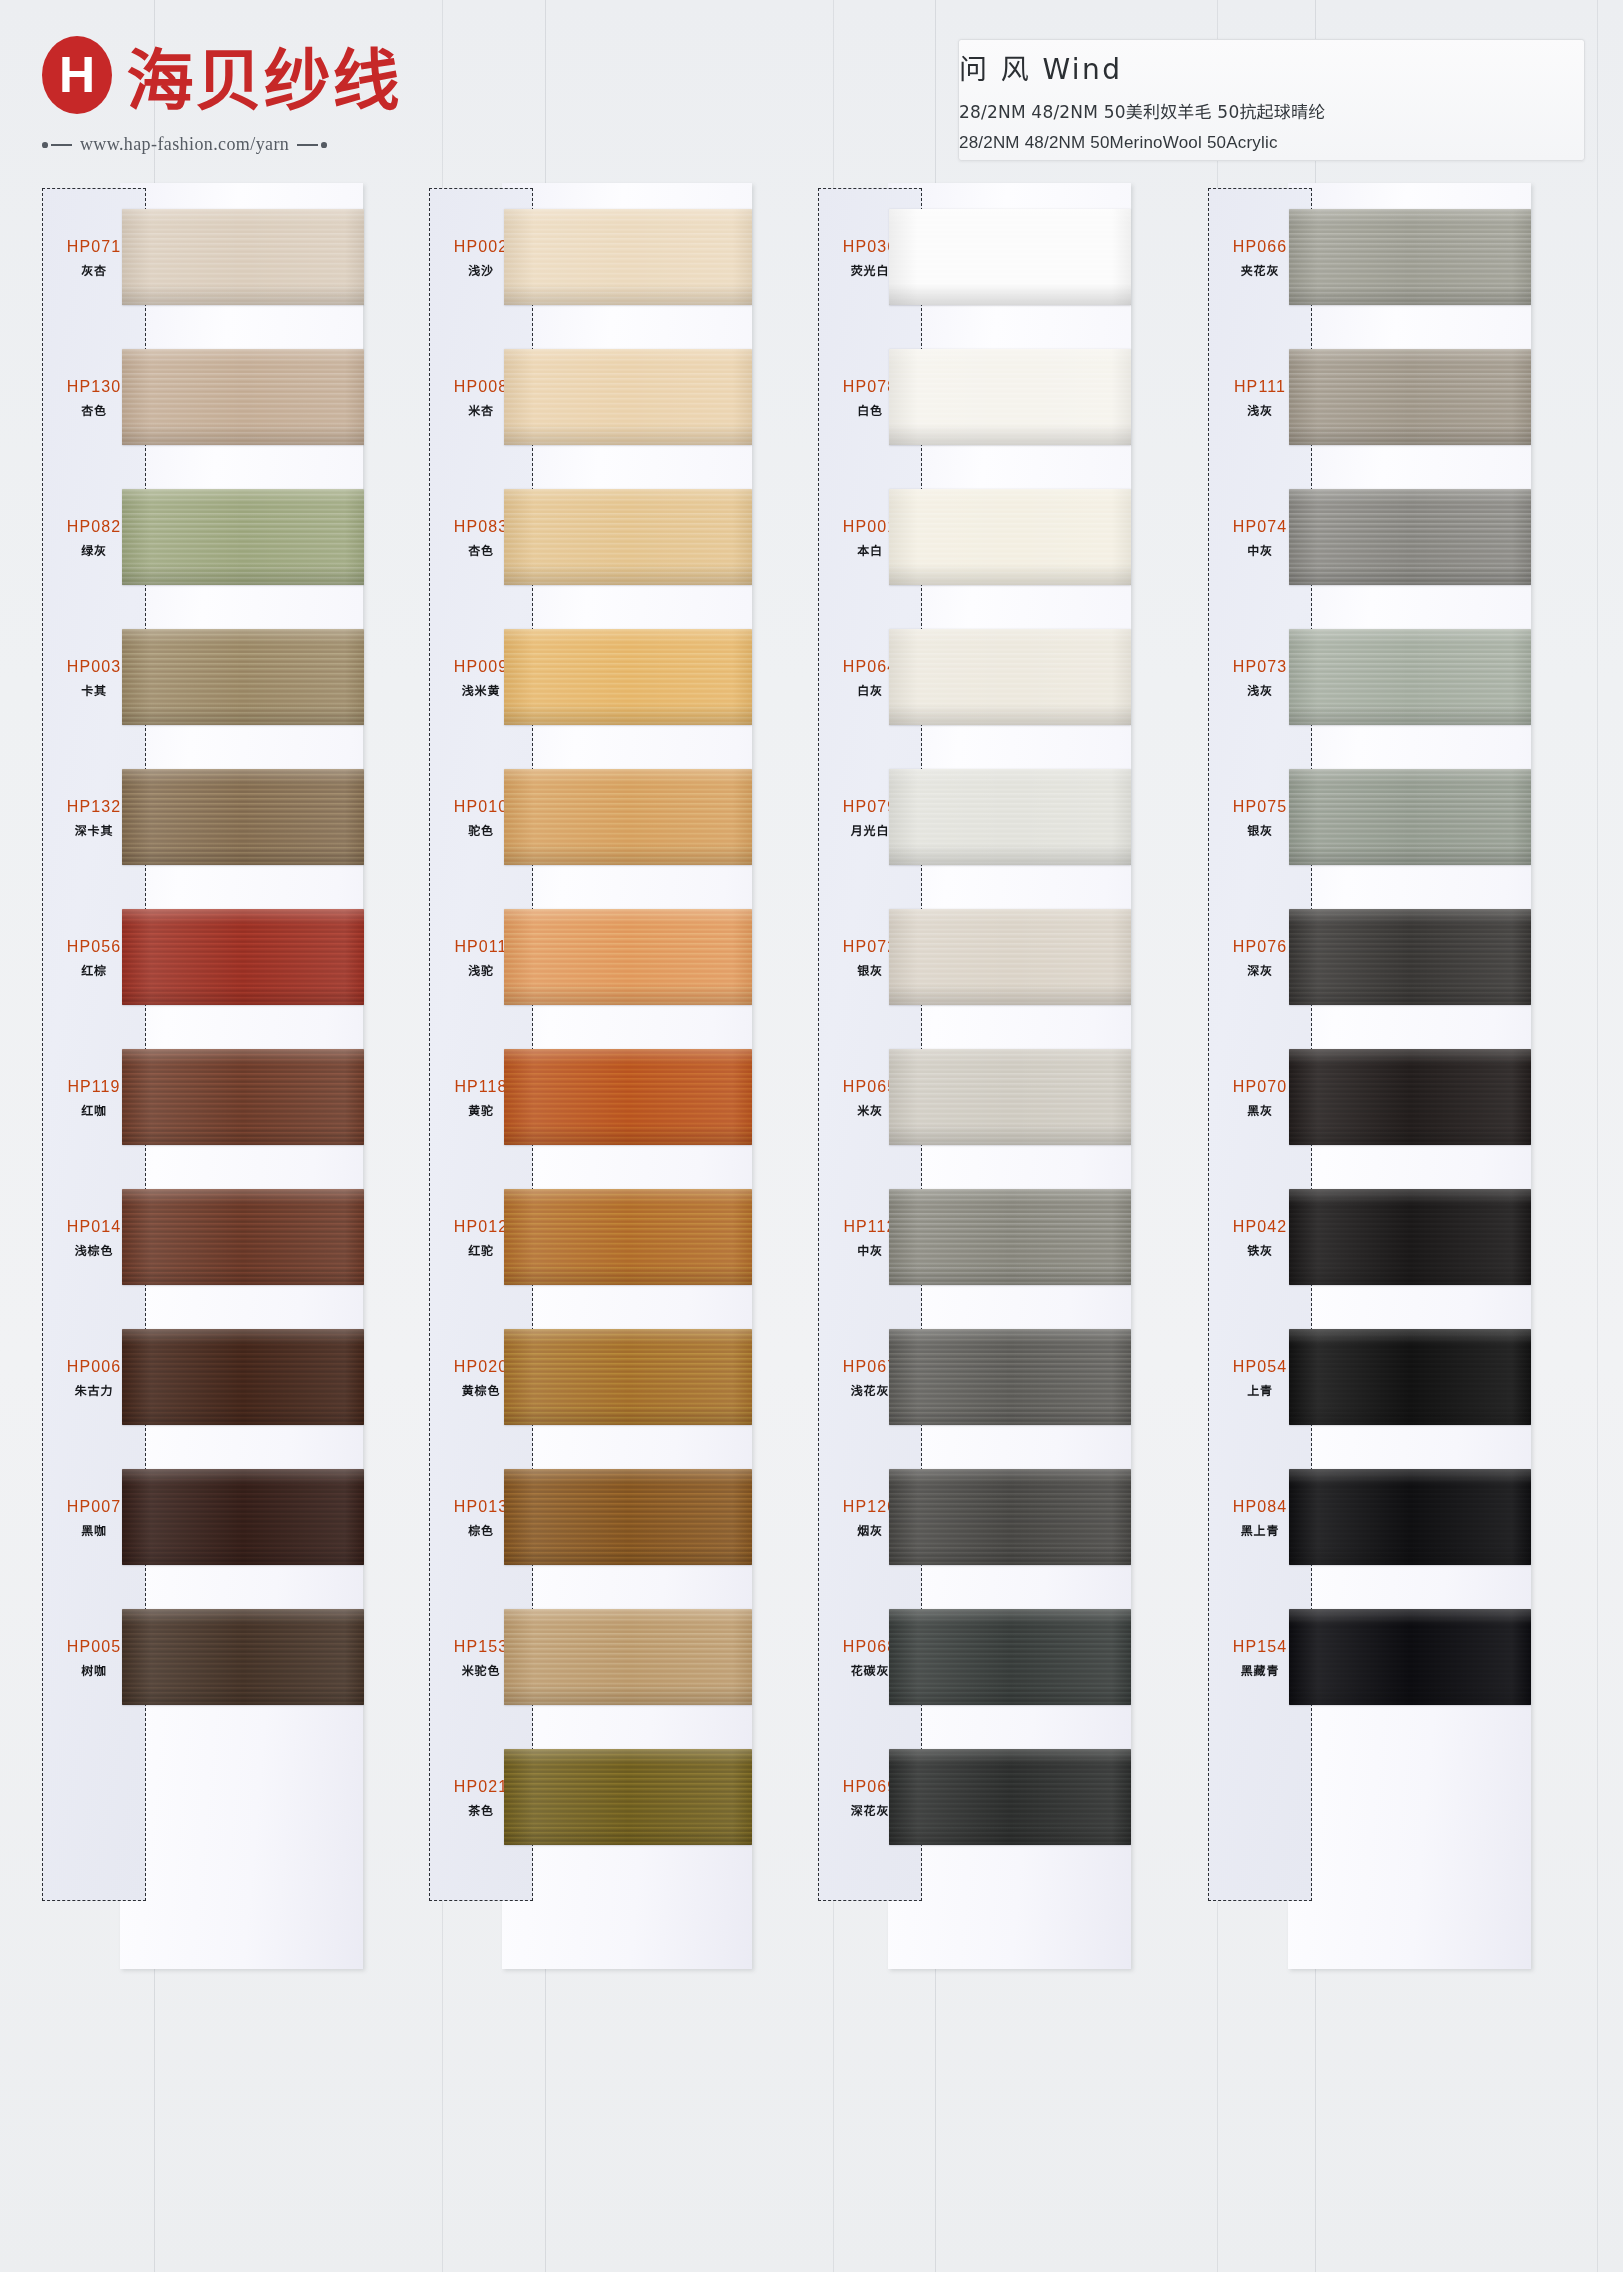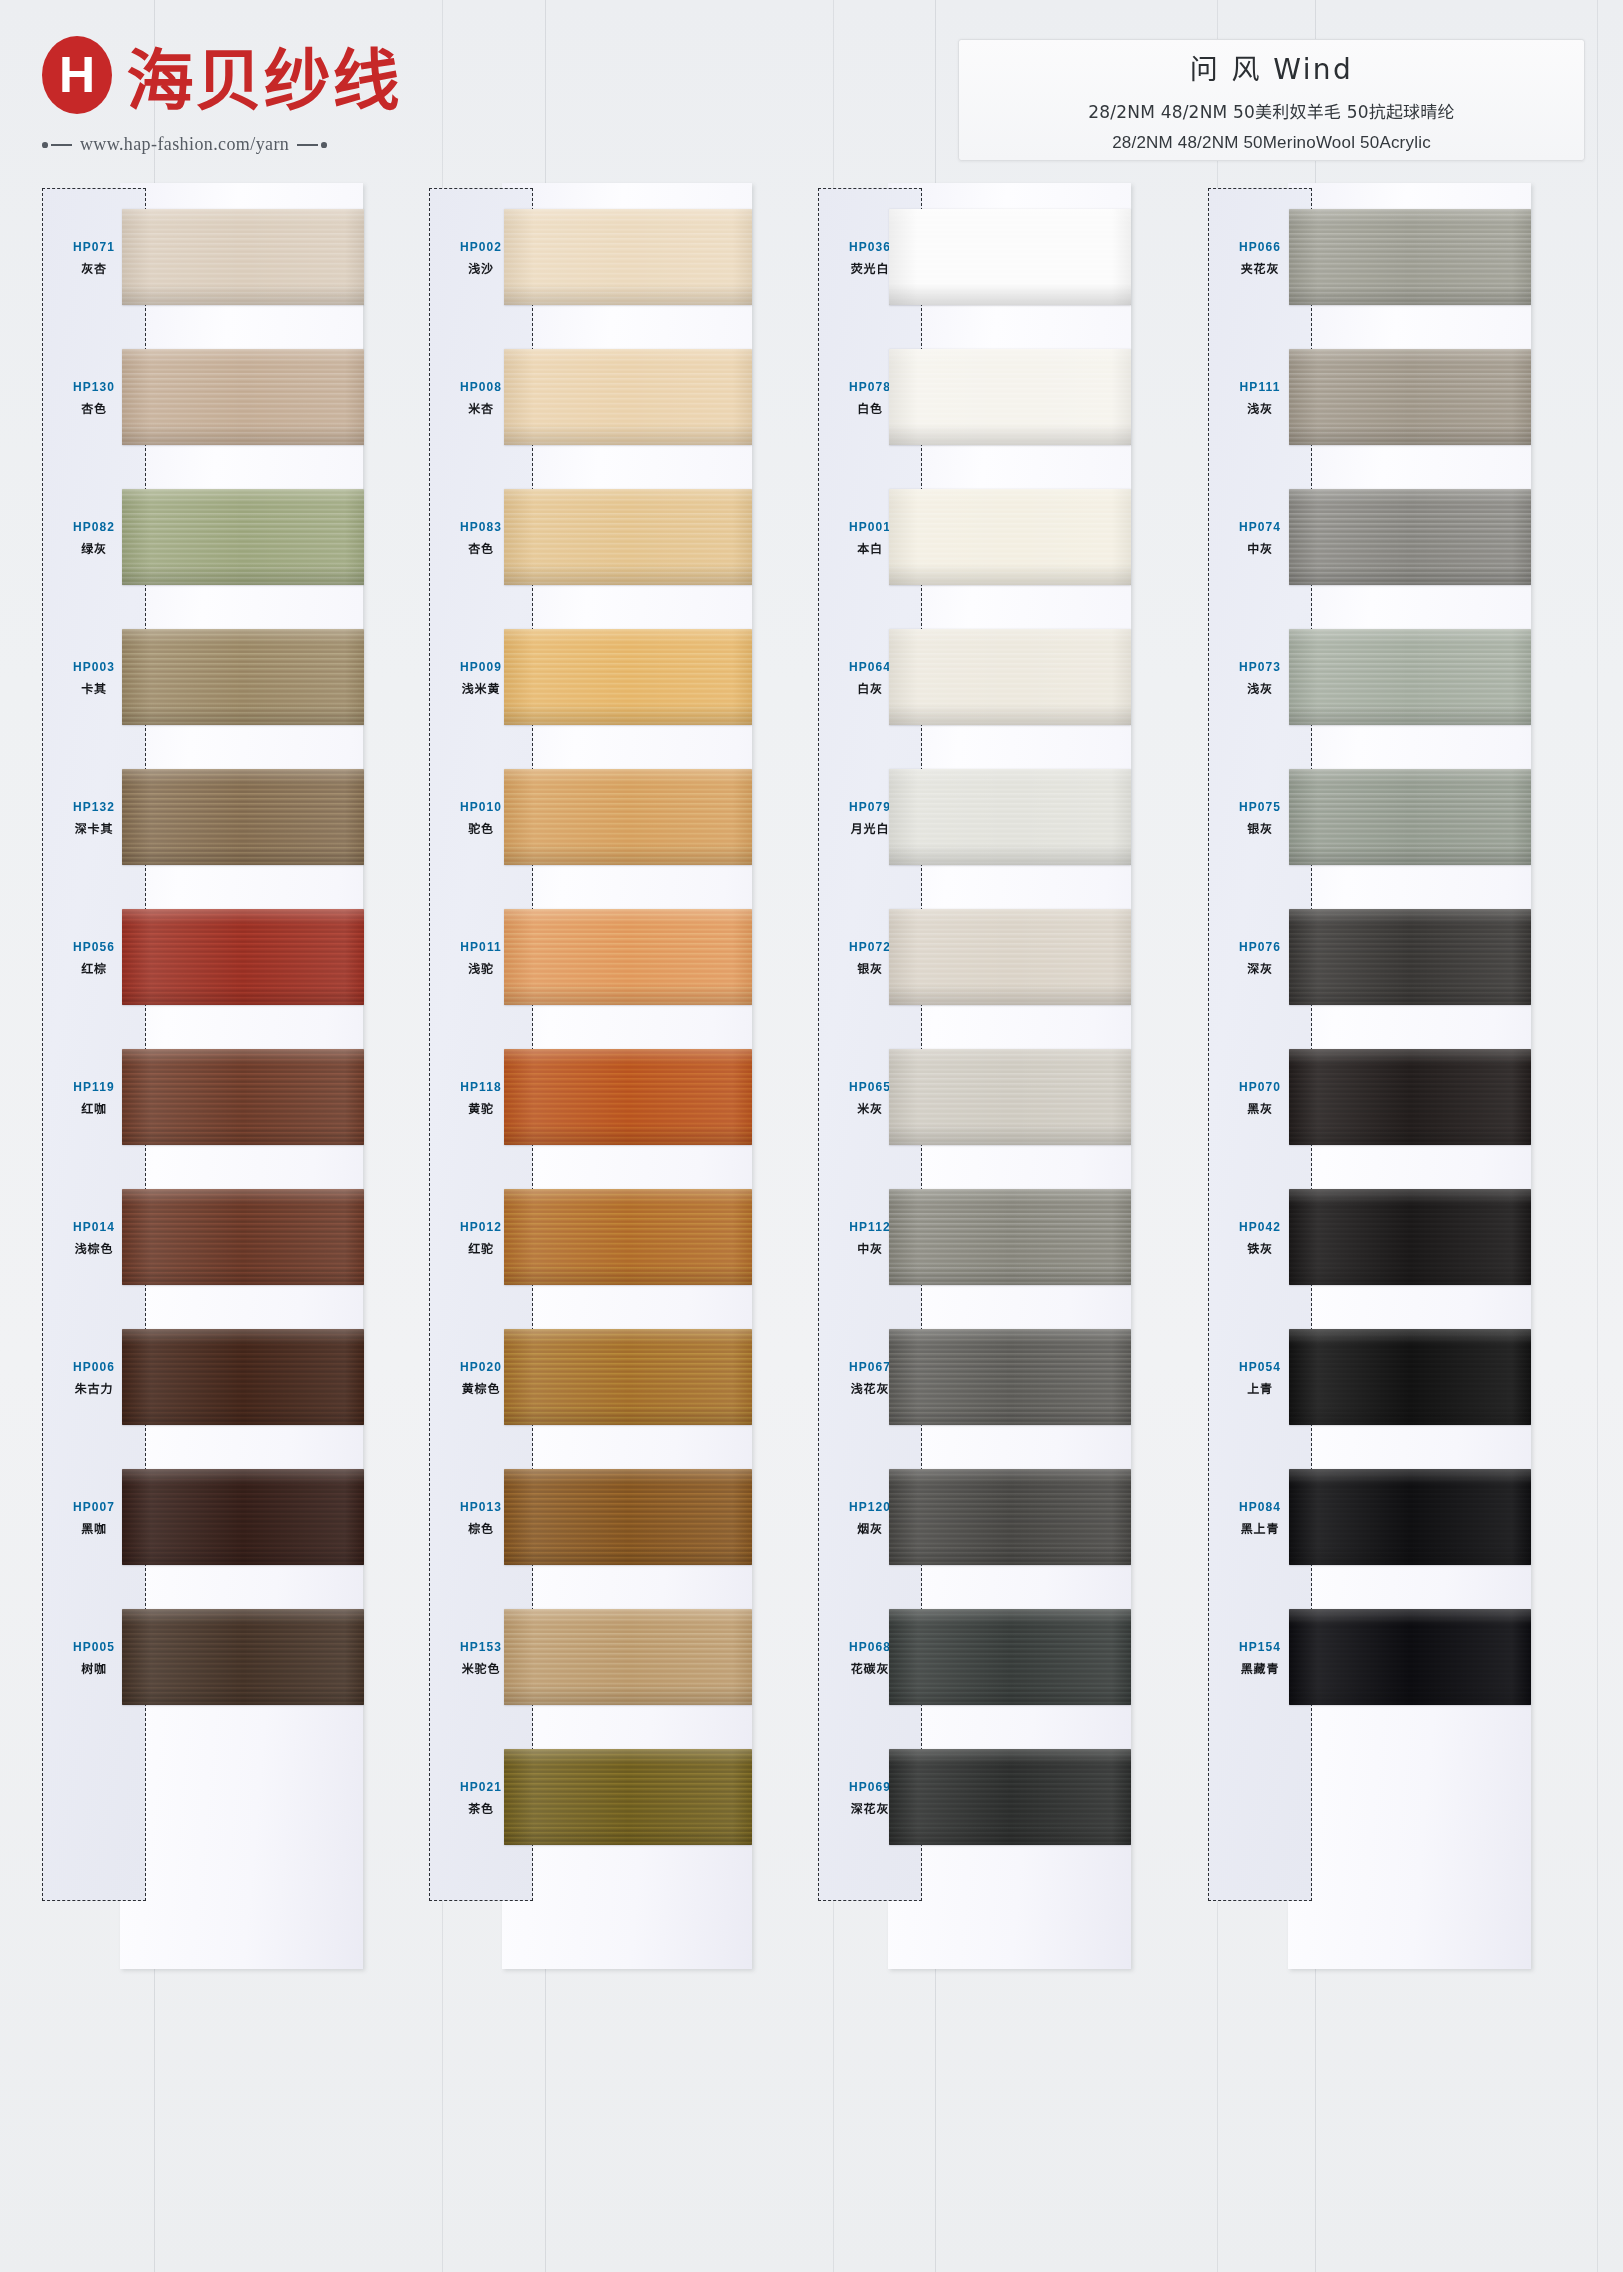--- a/index.html
+++ b/index.html
@@ -54,21 +54,21 @@
   }
   .dashdot{display:flex;align-items:center;gap:3.2px;}
   .dashdot i{display:block;width:5.7px;height:5.7px;border-radius:50%;background:#555b63;}
   .dashdot b{display:block;width:21px;height:1.6px;background:#555b63;}
 
   .title-card{
     position:absolute;left:958px;top:39px;width:625px;height:120px;
     background:linear-gradient(180deg,#fbfbfc 0%,#f4f5f7 100%);
     border:0.8px solid #dcdee1;border-radius:3.2px;
     box-shadow:0 0.8px 2.4px rgba(0,0,0,.05);
-    display:flex;flex-direction:column;align-items:center;justify-content:center;
+    display:flex;flex-direction:column;align-items:flex-start;justify-content:center;
   }
   .title-main{
     font-size:28px;color:#2b2f33;letter-spacing:2.4px;margin-bottom:8px;
     font-family:"DejaVu Sans",sans-serif;
   }
   .title-sub{font-size:17px;color:#33383d;letter-spacing:0.2px;margin:2.4px 0;font-family:"DejaVu Sans",sans-serif;}
   .title-sub2{font-size:17px;color:#33383d;letter-spacing:0.2px;margin-top:7.3px;font-family:"Liberation Sans",sans-serif;}
 
   
   .cols{position:absolute;left:0;top:0;width:1623px;height:2273px;}
@@ -95,21 +95,21 @@
 
   
   .rows{position:absolute;left:0;top:0;width:341px;z-index:3;}
   .row{position:relative;height:140px;}
   .label{
     position:absolute;left:0;top:0;width:104px;height:140px;
     display:flex;flex-direction:column;align-items:center;justify-content:center;
     gap:5.7px;pointer-events:none;
   }
   .code{
-    font-size:12px;color:#0369a1;letter-spacing:1.1px;font-weight:bold;
+    font-size:16px;color:#c2410c;letter-spacing:1.1px;font-weight:normal;
     font-family:"Liberation Sans",sans-serif;white-space:nowrap;
   }
   .cname{
     font-size:12px;color:#16181c;letter-spacing:0.8px;font-weight:bold;
     font-family:"DejaVu Sans",sans-serif;white-space:nowrap;
   }
   .yarn{
     position:absolute;left:80px;top:21px;width:242px;height:96px;
     border-radius:0.8px;
     box-shadow:0 0.8px 1.6px rgba(60,60,70,.18);

